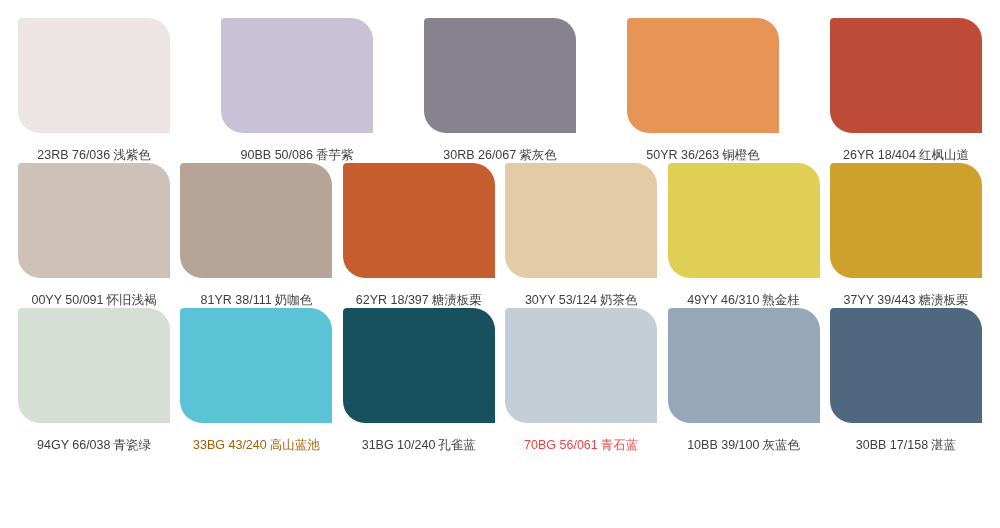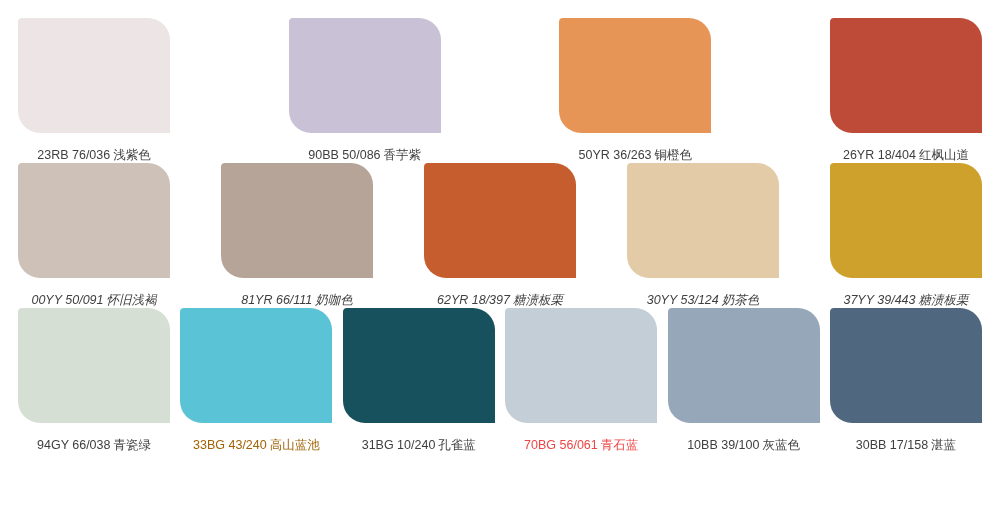--- a/index.html
+++ b/index.html
@@ -25,21 +25,21 @@
     background: #ffffff;
   }
   .swatch-row {
     display: flex;
     flex-direction: row;
     justify-content: space-between;
     align-items: flex-start;
     height: 170px;
     margin-bottom: 0px;
   }
-  .swatch-row:nth-child(2) { margin-top: 0px; font-style: italic; }
+  .swatch-row:nth-child(2) { margin-top: 0px; }
   .swatch-cell {
     width: 152px;
     display: flex;
     flex-direction: column;
     align-items: center;
   }
   .swatch-chip {
     width: 152px;
     height: 115px;
     border-radius: 4px 22px 0px 22px;
@@ -74,20 +74,26 @@
         <span class="code">23RB 76/036</span><span class="cname">浅紫色</span>
       </div>
     </div>
     <div class="swatch-cell">
       <div class="swatch-chip" style="background-color: rgb(201, 194, 214);"></div>
       <div class="swatch-label" style="color: rgb(63, 63, 63);">
         <span class="code">90BB 50/086</span><span class="cname">香芋紫</span>
       </div>
     </div>
     <div class="swatch-cell">
+      <div class="swatch-chip" style="background-color: rgb(134, 131, 143);"></div>
+      <div class="swatch-label" style="color: rgb(63, 63, 63);">
+        <span class="code">30RB 26/067</span><span class="cname">紫灰色</span>
+      </div>
+    </div>
+    <div class="swatch-cell">
       <div class="swatch-chip" style="background-color: rgb(231, 148, 87);"></div>
       <div class="swatch-label" style="color: rgb(63, 63, 63);">
         <span class="code">50YR 36/263</span><span class="cname">铜橙色</span>
       </div>
     </div>
     <div class="swatch-cell">
       <div class="swatch-chip" style="background-color: rgb(190, 74, 56);"></div>
       <div class="swatch-label" style="color: rgb(63, 63, 63);">
         <span class="code">26YR 18/404</span><span class="cname">红枫山道</span>
       </div>
@@ -97,33 +103,39 @@
   <div class="swatch-row">
     <div class="swatch-cell">
       <div class="swatch-chip" style="background-color: rgb(206, 193, 183);"></div>
       <div class="swatch-label" style="color: rgb(63, 63, 63);">
         <span class="code">00YY 50/091</span><span class="cname">怀旧浅褐</span>
       </div>
     </div>
     <div class="swatch-cell">
       <div class="swatch-chip" style="background-color: rgb(182, 164, 153);"></div>
       <div class="swatch-label" style="color: rgb(63, 63, 63);">
-        <span class="code">81YR 66/111</span><span class="cname">奶咖色</span>
+        <span class="code">81YR 38/111</span><span class="cname">奶咖色</span>
       </div>
     </div>
     <div class="swatch-cell">
       <div class="swatch-chip" style="background-color: rgb(198, 93, 46);"></div>
       <div class="swatch-label" style="color: rgb(63, 63, 63);">
         <span class="code">62YR 18/397</span><span class="cname">糖渍板栗</span>
       </div>
     </div>
     <div class="swatch-cell">
       <div class="swatch-chip" style="background-color: rgb(227, 203, 168);"></div>
       <div class="swatch-label" style="color: rgb(63, 63, 63);">
         <span class="code">30YY 53/124</span><span class="cname">奶茶色</span>
+      </div>
+    </div>
+    <div class="swatch-cell">
+      <div class="swatch-chip" style="background-color: rgb(223, 207, 85);"></div>
+      <div class="swatch-label" style="color: rgb(63, 63, 63);">
+        <span class="code">49YY 46/310</span><span class="cname">熟金桂</span>
       </div>
     </div>
     <div class="swatch-cell">
       <div class="swatch-chip" style="background-color: rgb(206, 160, 44);"></div>
       <div class="swatch-label" style="color: rgb(63, 63, 63);">
         <span class="code">37YY 39/443</span><span class="cname">糖渍板栗</span>
       </div>
     </div>
   </div>
 

